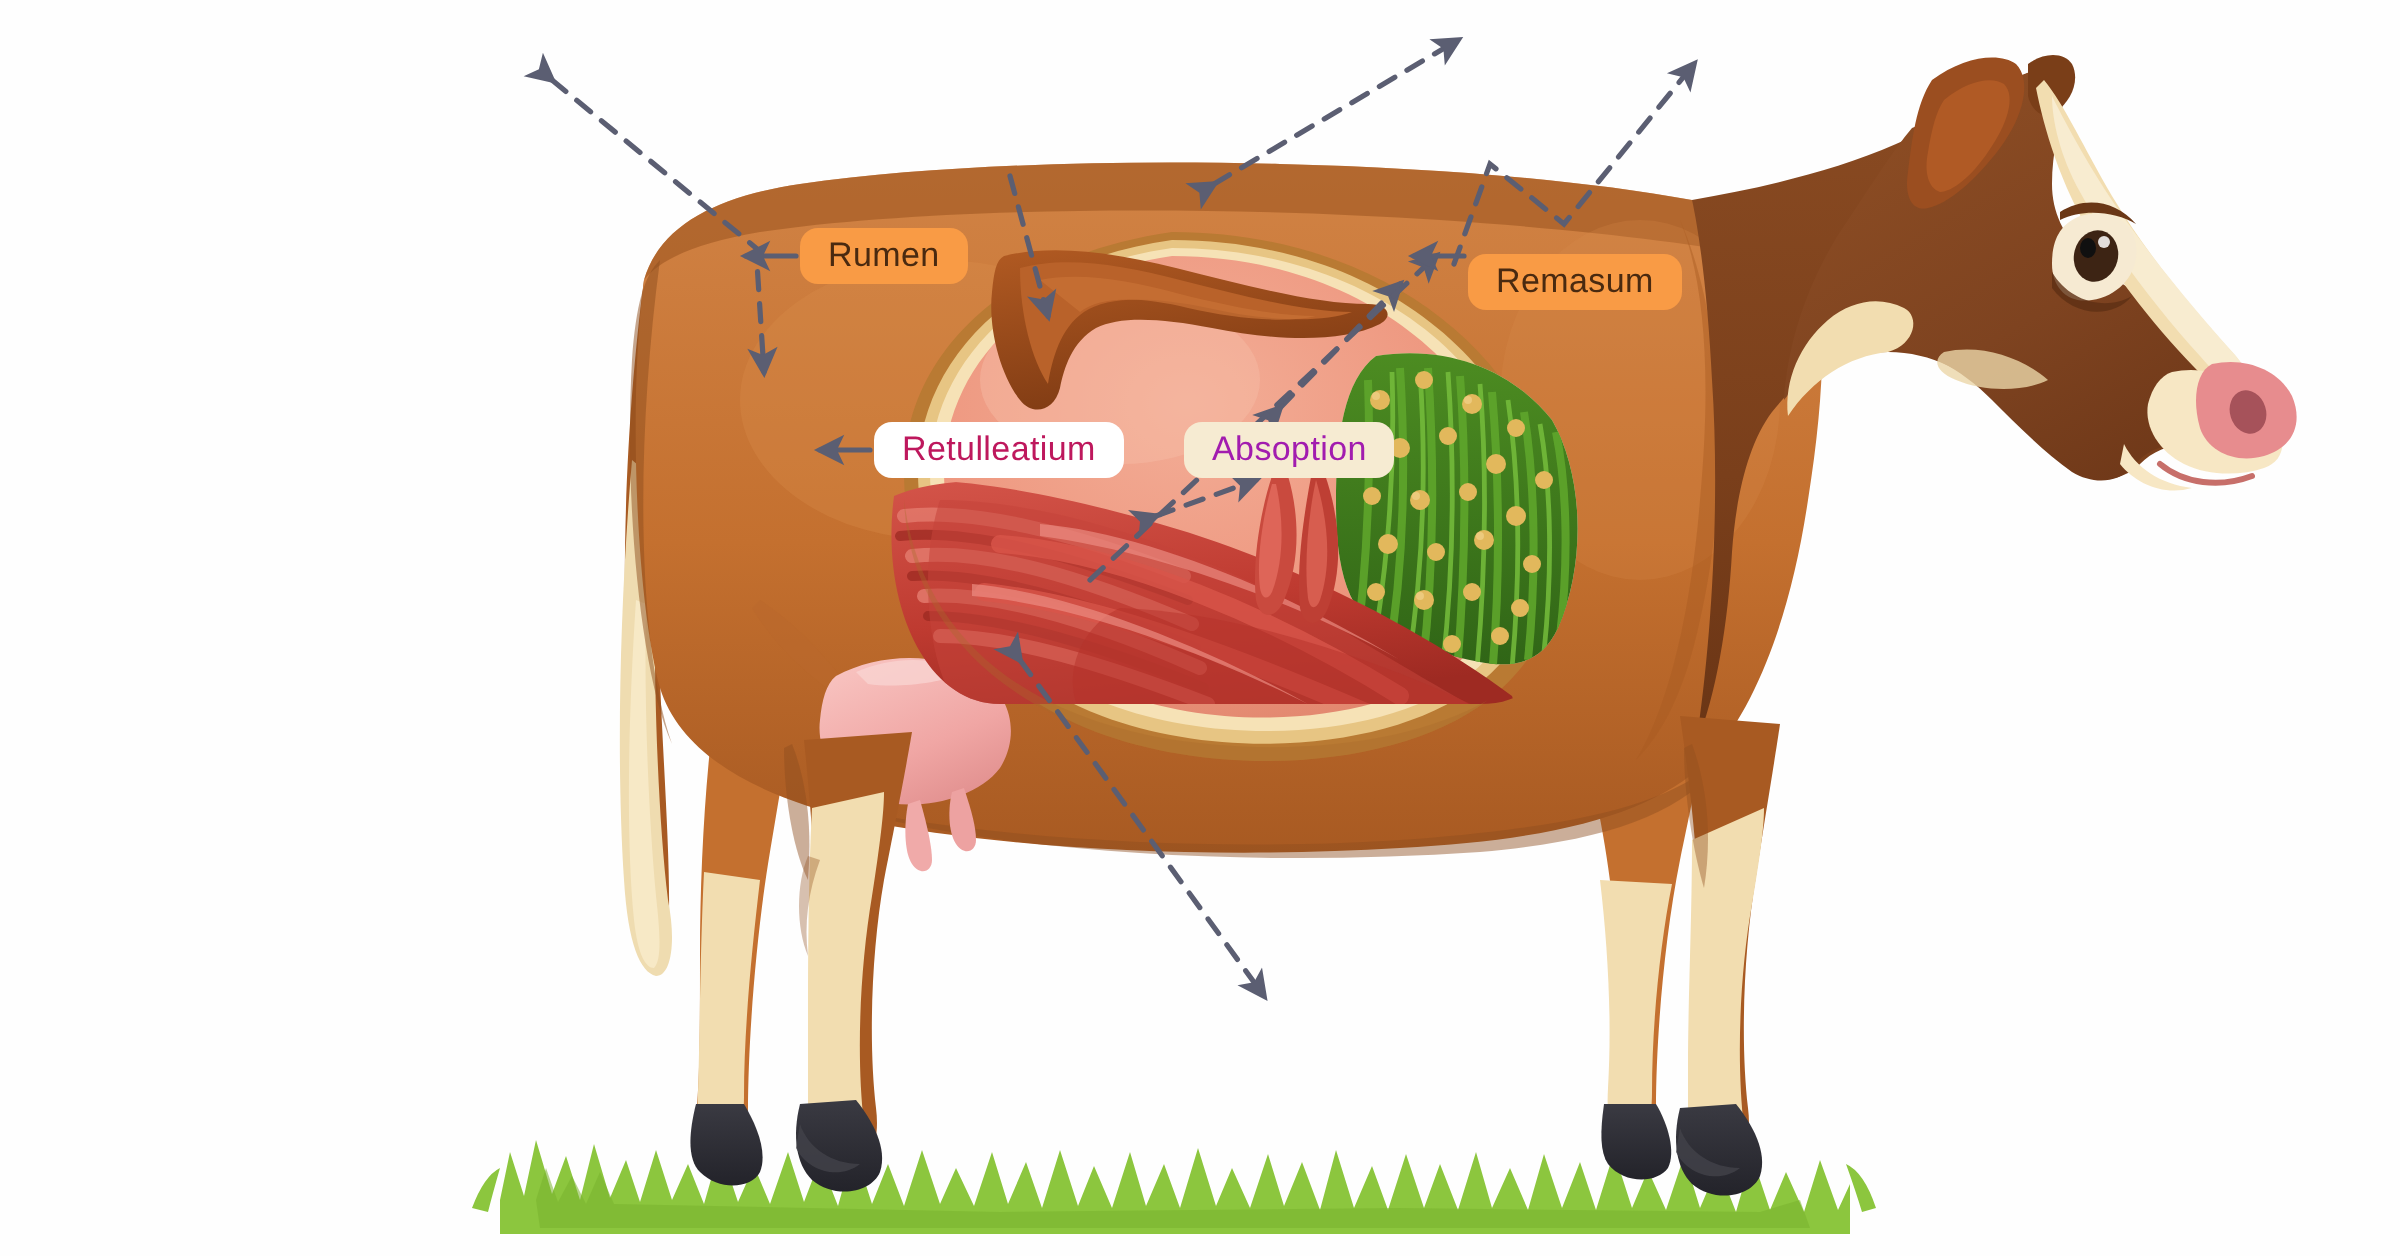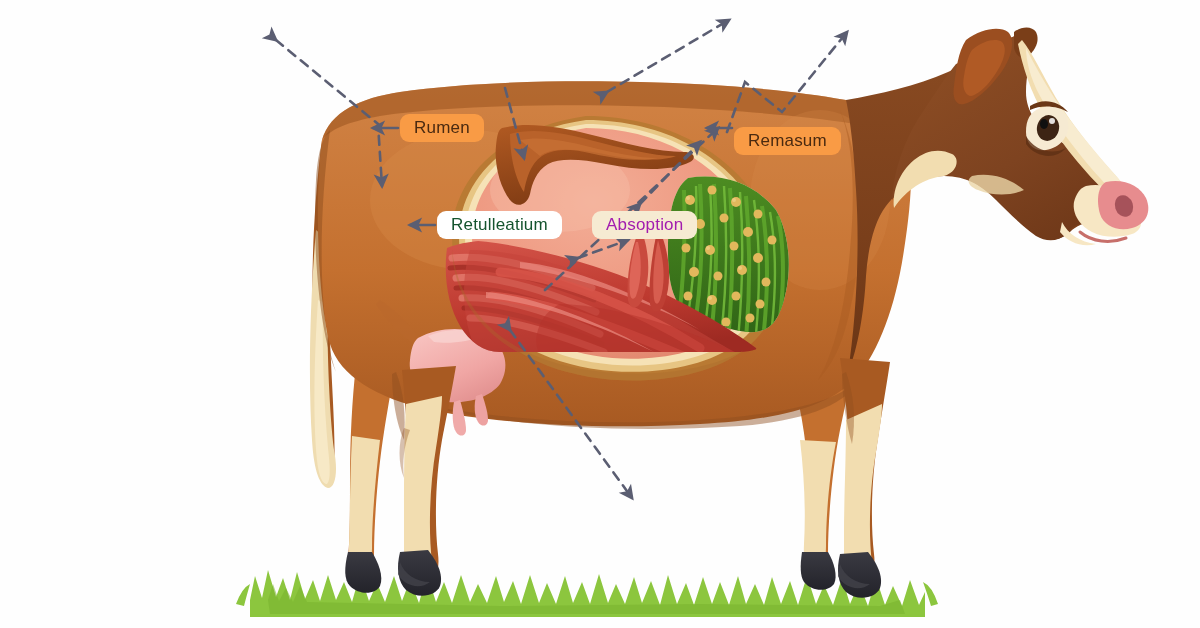--- a/index.html
+++ b/index.html
@@ -14,21 +14,21 @@
     font-family:"Liberation Sans",sans-serif;
     font-size:17px;
     letter-spacing:.2px;
     color:#3b2c22;
     white-space:nowrap;
     box-sizing:border-box;
     padding:0 14px;
     height:28px;
   }
   .label.orange{background:#F99B45;color:#4a2a10;}
-  .label.white{background:#ffffff;color:#14532d;}
+  .label.white{background:#ffffff;color:#be185d;}
   .label.cream{background:#F6EBD2;color:#a21caf;}
 
   .lbl-rumen{left:400px;top:114px;}
   .lbl-remasum{left:734px;top:127px;}
   .lbl-retulleatium{left:437px;top:211px;}
   .lbl-absoption{left:592px;top:211px;}
 </style>
 </head>
 <body>
 

